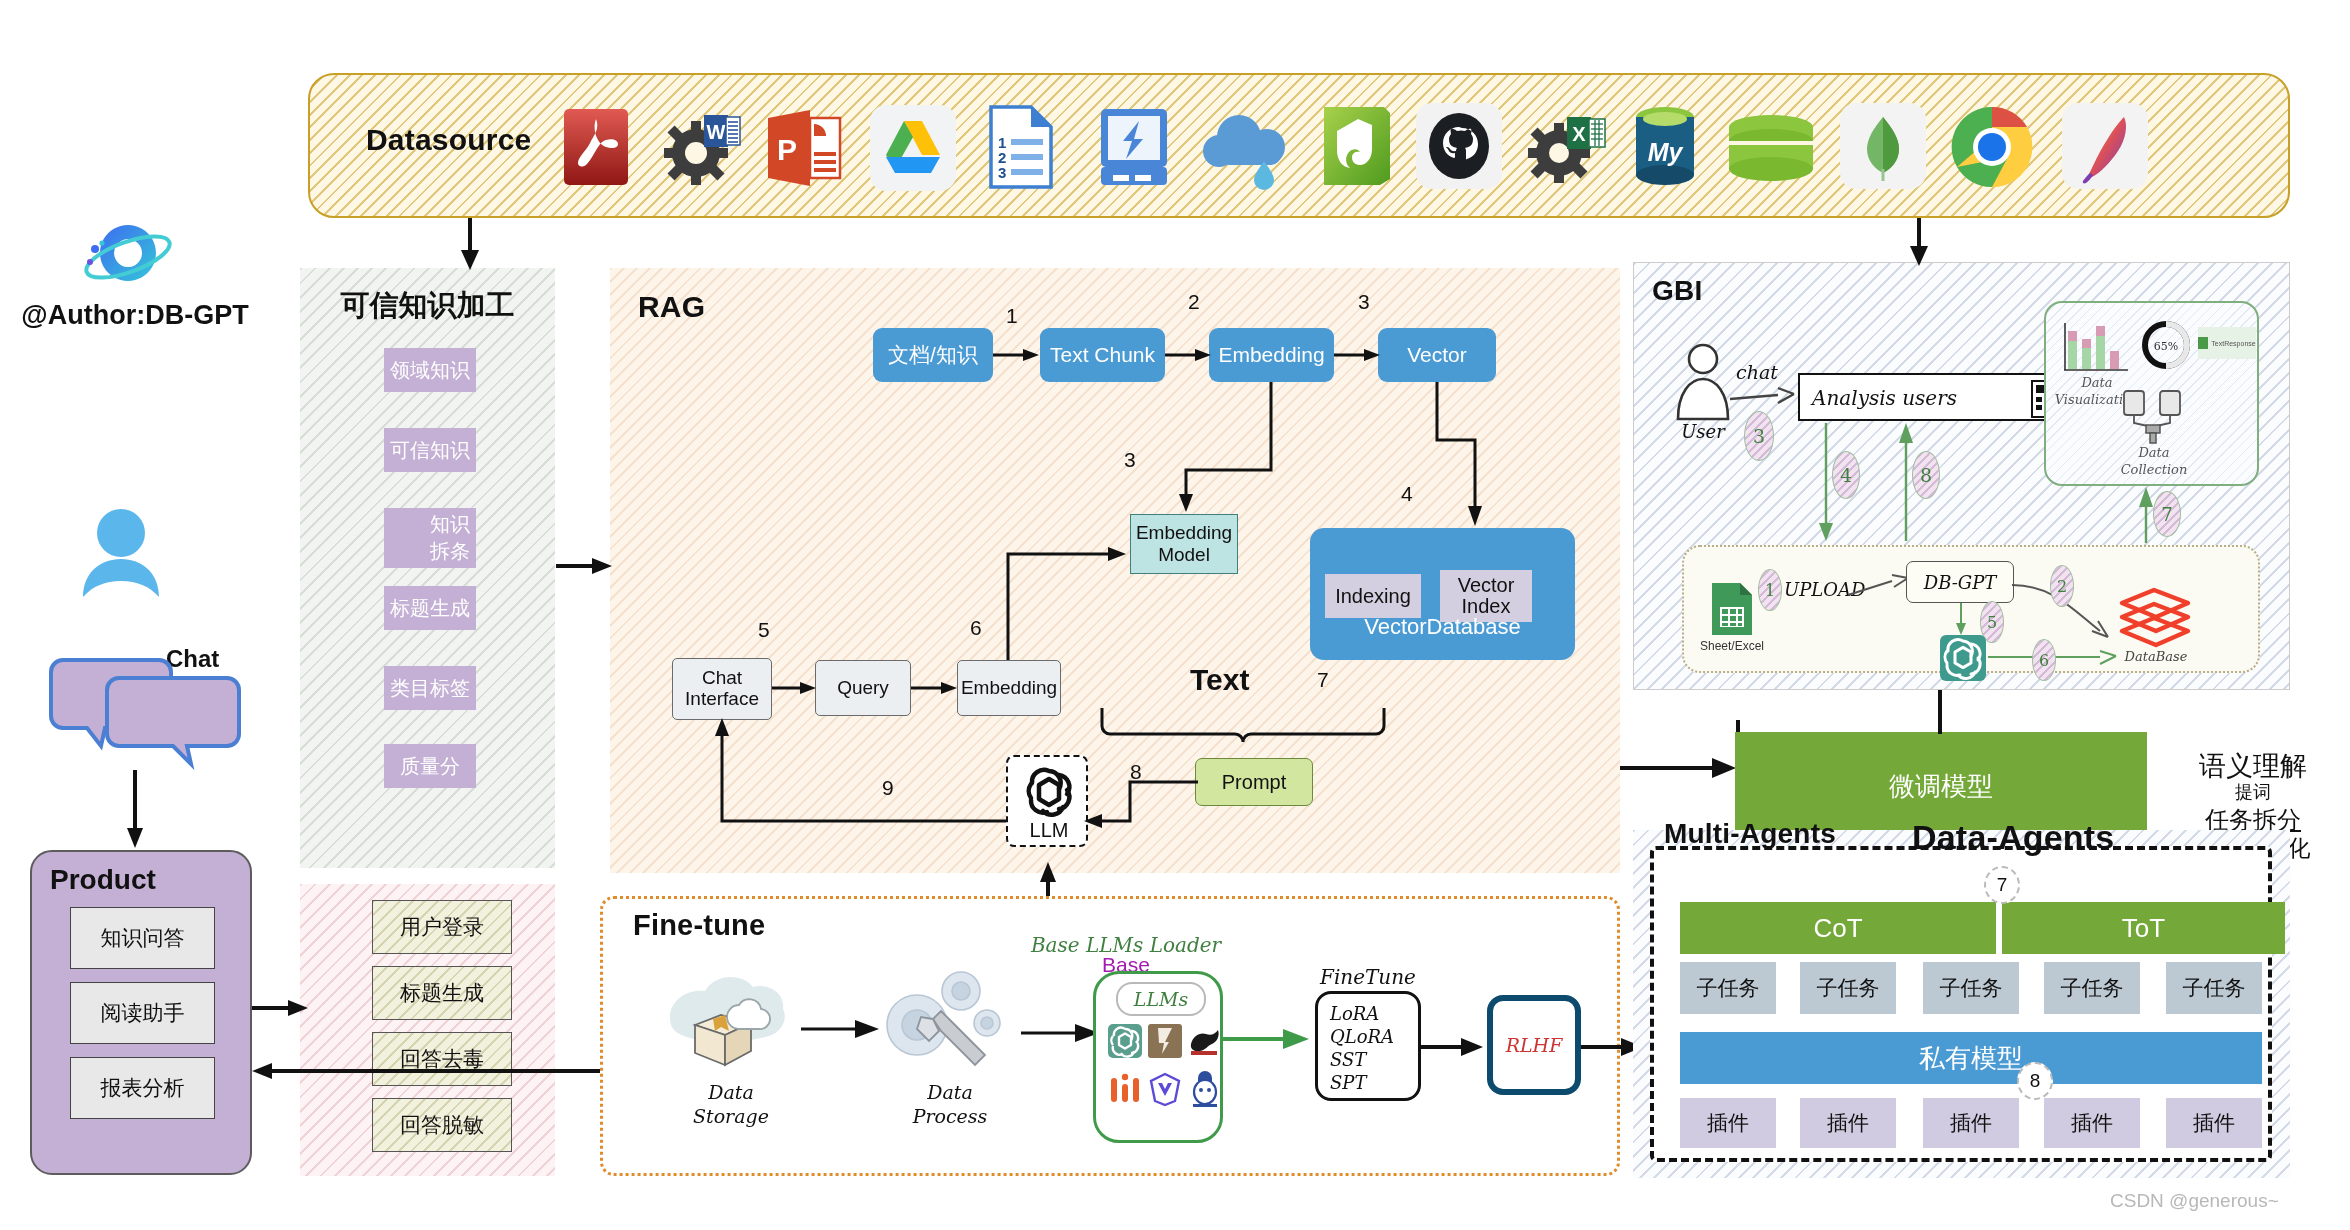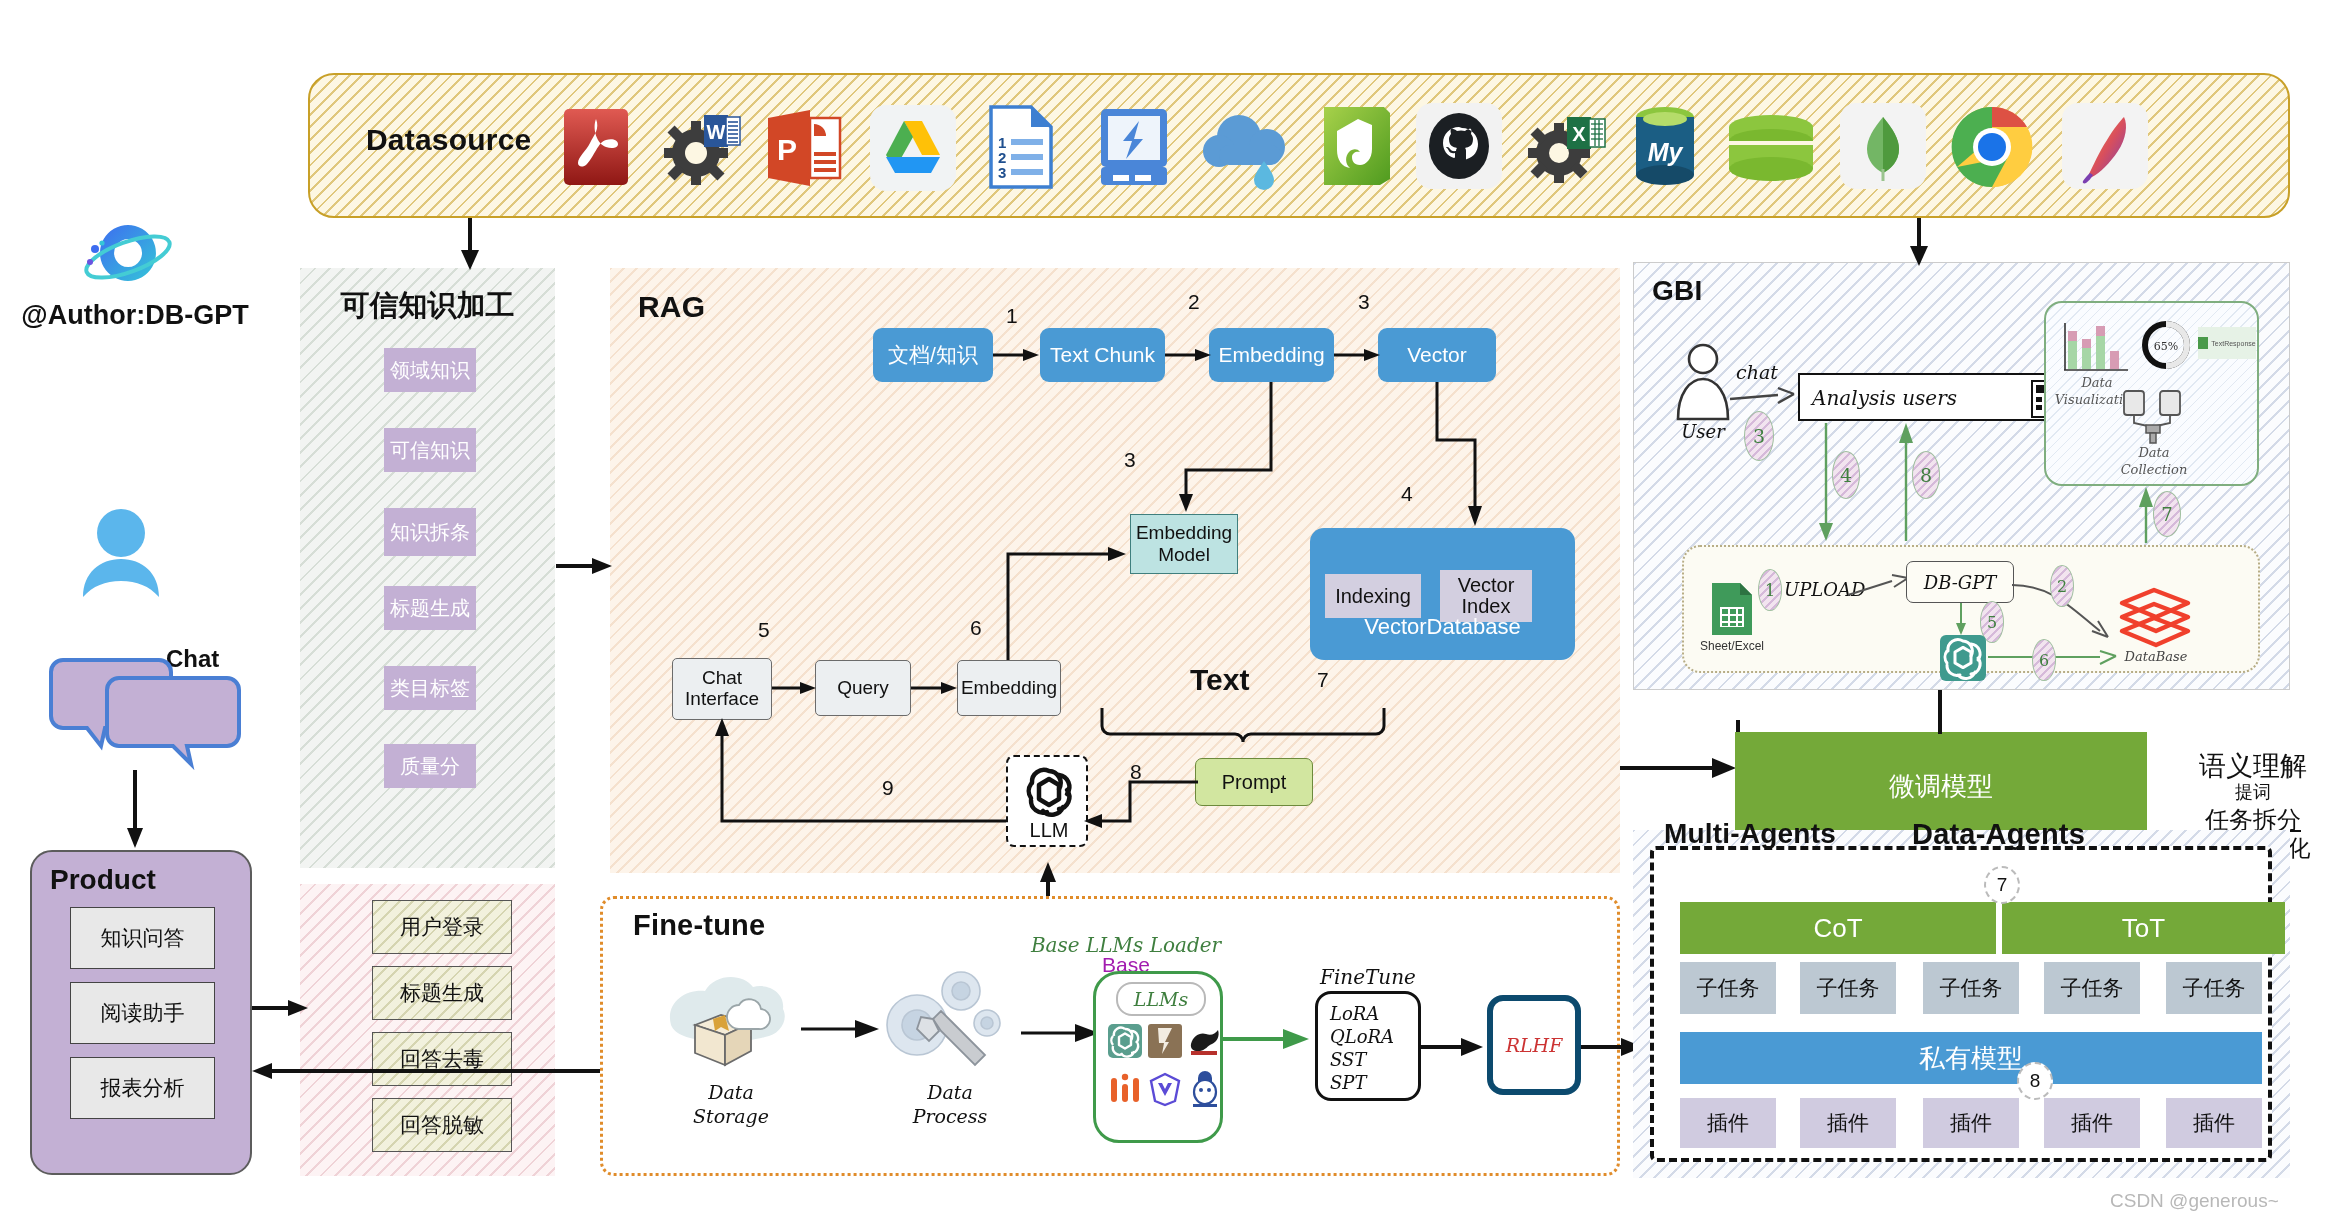--- a/index.html
+++ b/index.html
@@ -328,21 +328,21 @@
   <div class="abs" style="left:18px; top:12px; font-size:28px; font-weight:bold;">Product</div>
   <div class="abs tile ctr" style="left:38px; top:55px; width:145px; height:62px;">知识问答</div>
   <div class="abs tile ctr" style="left:38px; top:130px; width:145px; height:62px;">阅读助手</div>
   <div class="abs tile ctr" style="left:38px; top:205px; width:145px; height:62px;">报表分析</div>
 </div>
 
 <div class="abs hatch-grey" style="left:300px; top:268px; width:255px; height:600px;">
   <div class="abs" style="left:0; top:18px; width:255px; text-align:center; font-size:29px; font-weight:bold;">可信知识加工</div>
   <div class="abs lilacbox ctr" style="left:84px; top:80px; width:92px; height:44px;">领域知识</div>
   <div class="abs lilacbox ctr" style="left:84px; top:160px; width:92px; height:44px;">可信知识</div>
-  <div class="abs lilacbox ctr" style="left:84px; top:240px; width:92px; height:48px;">知识拆条</div>
+  <div class="abs lilacbox ctr" style="left:84px; top:240px; width:92px; height:60px;padding-left:40px;">知识拆条</div>
   <div class="abs lilacbox ctr" style="left:84px; top:318px; width:92px; height:44px;">标题生成</div>
   <div class="abs lilacbox ctr" style="left:84px; top:398px; width:92px; height:44px;">类目标签</div>
   <div class="abs lilacbox ctr" style="left:84px; top:476px; width:92px; height:44px;">质量分</div>
 </div>
 <svg class="abs" style="left:455px; top:218px; width:40px; height:54px;">
   <line x1="15" y1="0" x2="15" y2="34" stroke="#111" stroke-width="4"></line>
   <polygon points="15,52 6,32 24,32" fill="#111"></polygon>
 </svg>
 
 <div class="abs hatch-pink" style="left:300px; top:884px; width:255px; height:292px;">
@@ -812,21 +812,21 @@
 <div class="abs" style="left:2160px; top:750px; width:186px; text-align:center;">
   <div style="font-size:27px; line-height:1.22;">语义理解</div>
   <div style="font-size:18px; line-height:1.22;font-family:Liberation Mono, monospace;">提词</div>
   <div style="font-size:24px; line-height:1.22;text-decoration:underline;">任务拆分</div>
   <div style="font-size:23px; line-height:1.22;">参数格式化</div>
 </div>
 
 <div class="abs hatch-blue-wht" style="left:1633px; top:830px; width:657px; height:348px;"></div>
 <div class="abs" style="left:1650px; top:846px; width:622px; height:316px; background:#fff; border:4px dashed #111; border-radius:6px;">
   <div class="abs panel-title" style="left:10px; top:-32px; font-size:28px;">Multi-Agents</div>
-  <div class="abs panel-title" style="left:258px; top:-32px; font-size:29px;">Data-Agents</div>
+  <div class="abs panel-title" style="left:258px; top:-32px; font-size:34px;">Data-Agents</div>
 
   <div class="abs greenbar ctr" style="left:26px; top:52px; width:316px; height:52px; font-size:26px;">CoT</div>
   <div class="abs greenbar ctr" style="left:348px; top:52px; width:283px; height:52px; font-size:26px;">ToT</div>
 
   <div class="abs" style="left:330px; top:16px; width:36px; height:38px; border-radius:50%; background:#fff; border:2px dashed #bbb;
               display:flex; align-items:center; justify-content:center; font-size:19px;">7</div>
 
   <div class="abs subtask ctr" style="left:26px; top:112px; width:96px; height:52px;">子任务</div>
   <div class="abs subtask ctr" style="left:146px; top:112px; width:96px; height:52px;">子任务</div>
   <div class="abs subtask ctr" style="left:269px; top:112px; width:96px; height:52px;">子任务</div>

